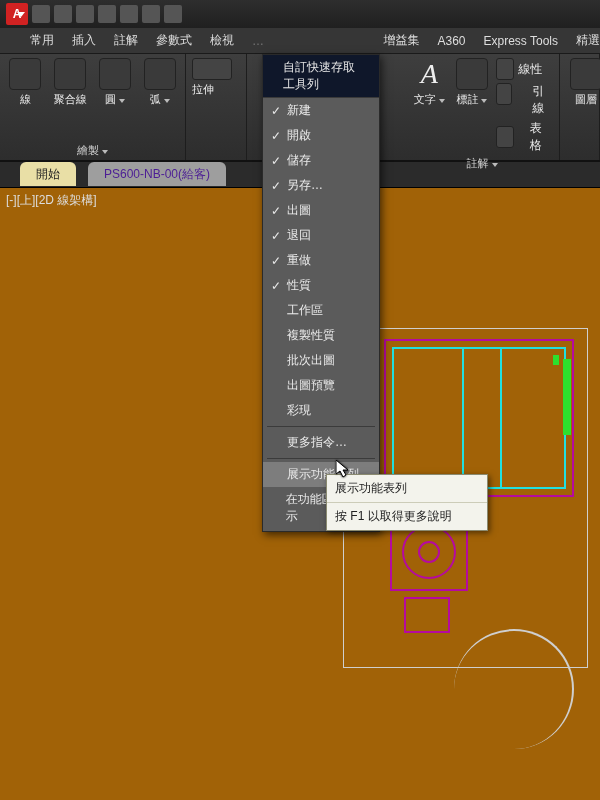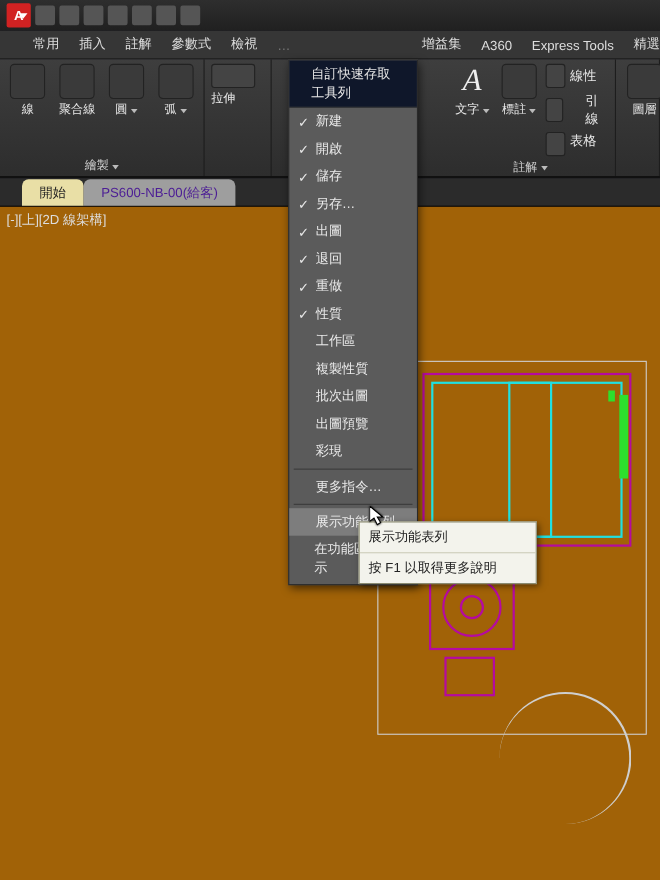--- a/index.html
+++ b/index.html
@@ -23,21 +23,21 @@
   .panel .row { display:flex; gap:6px; }
   .bigtool { width:40px; display:flex; flex-direction:column; align-items:center; gap:2px;}
   .bigtool .ic { width:32px; height:32px; background:#3a3a3a; border:1px solid #222; border-radius:4px; position:relative;}
   .bigtool .lbl { font-size:11px; text-align:center;}
   .drop::after{content:"";display:inline-block;margin-left:3px;border-left:3px solid transparent;border-right:3px solid transparent;border-top:4px solid #bbb;}
   .smalltool{width:40px;height:22px;background:#444;border:1px solid #222;border-radius:3px;}
   .panel-label{font-size:11px;color:#cfcfcf;margin-top:auto;text-align:center;padding-bottom:2px;}
   .textA{color:#eee;font-family:"Times New Roman",serif;font-size:28px;font-style:italic;line-height:30px;}
 
   
-  .doctabs{height:26px;background:#2b2b2b;display:flex;align-items:center;padding-left:20px;gap:0;border-bottom:1px solid #000;}
+  .doctabs{height:26px;background:#2b2b2b;display:flex;align-items:flex-start;padding-left:20px;gap:12px;border-bottom:1px solid #000;}
   .doctab{height:24px;padding:4px 16px;border-radius:6px 6px 0 0;}
   .doctab.active{background:#e9dfa6;color:#222;}
   .doctab.inactive{background:#9e9e9e;color:#4c1d95;}
 
   
   .viewport{position:relative;flex:1;height:calc(800px - 28px - 26px - 108px - 26px);background:#a16207;}
   .vp-label{position:absolute;left:6px;top:4px;color:#ddd;font-size:12px;}
 
   
   .drawing{position:absolute; right:12px; top:140px; width:245px; height:340px; border:1px solid #cfcfcf;}
@@ -128,25 +128,25 @@
         </div>
       <div class="bigtool">
           <div class="ic"></div>
           <div class="lbl drop">標註</div>
         </div>
       <div style="display:flex;flex-direction:column;gap:3px">
         <div style="display:flex;gap:4px;align-items:center">
             <div class="smalltool" style="width:18px"></div>
             <span>線性</span>
           </div>
-        <div style="display:flex;gap:20px;align-items:center">
+        <div style="display:flex;gap:20px;align-items:flex-start">
             <div class="smalltool" style="width:18px"></div>
             <span>引線</span>
           </div>
-        <div style="display:flex;gap:4px;">
+        <div style="display:flex;gap:16px;align-items:center">
             <div class="smalltool" style="width:18px"></div>
             <span>表格</span>
           </div>
       </div>
     </div>
     <div class="panel-label drop">註解</div>
   </div>
   <div class="panel" style="width:40px">
     <div class="bigtool">
         <div class="ic"></div>

